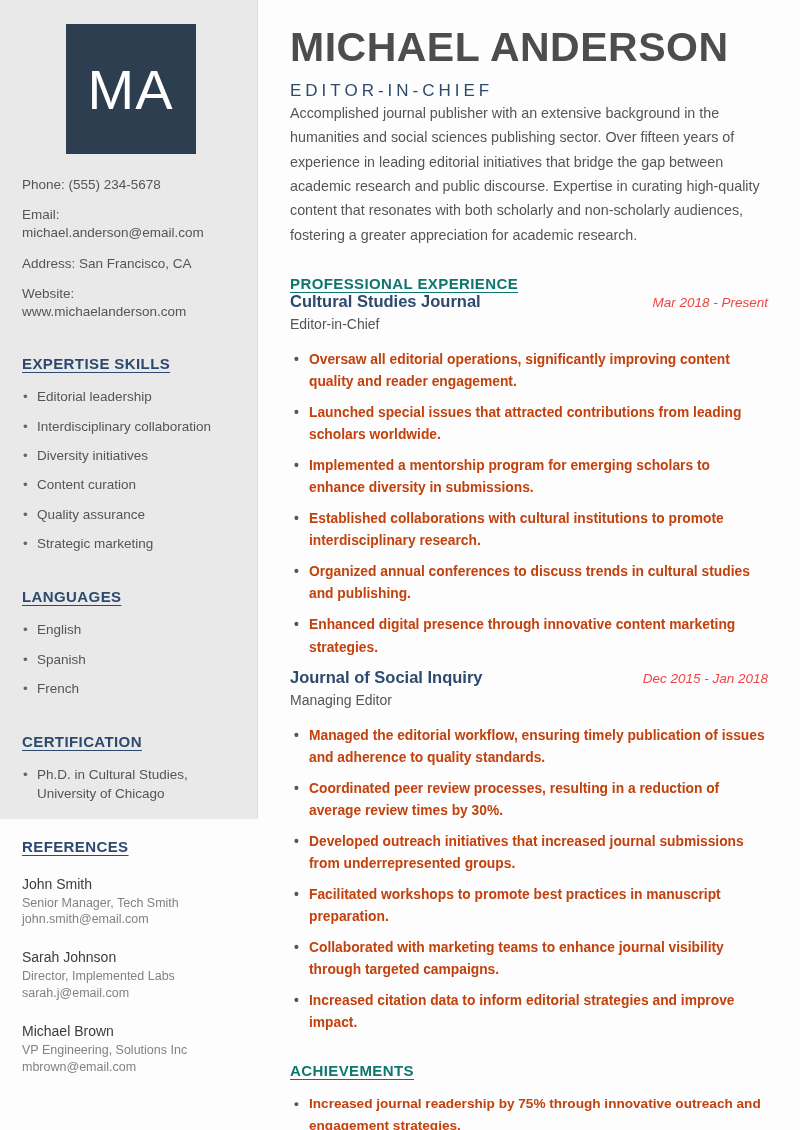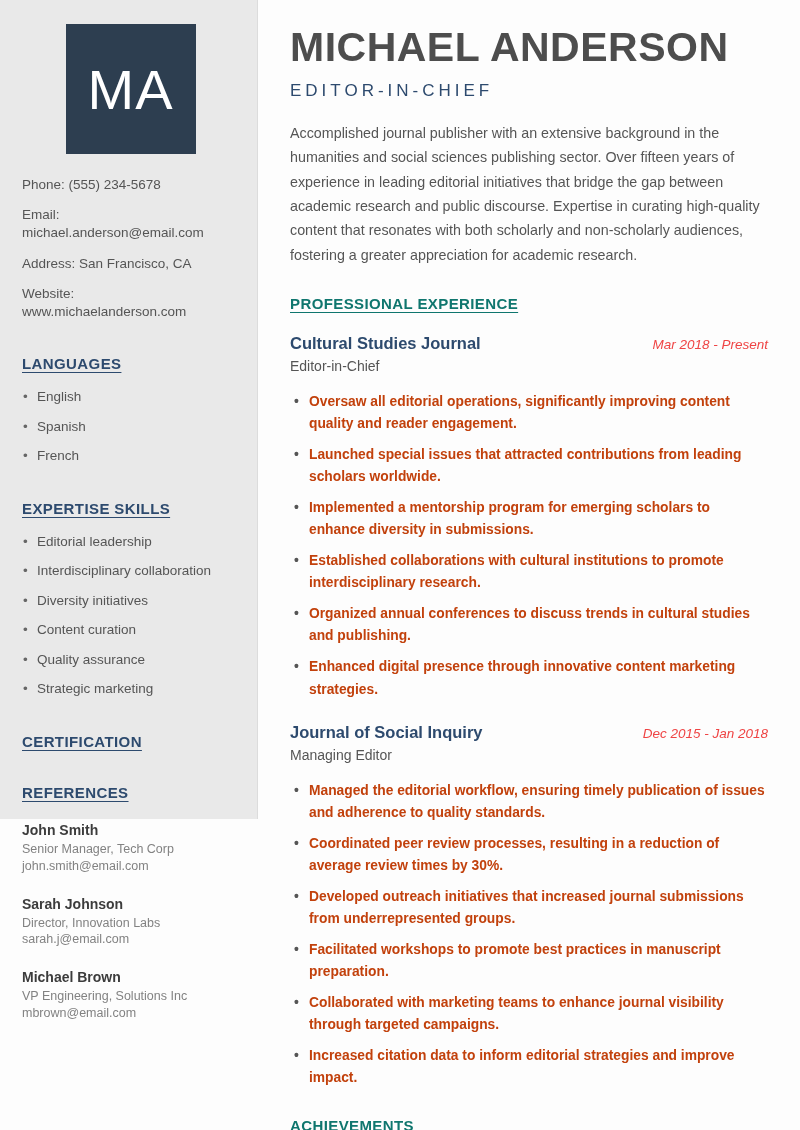--- a/index.html
+++ b/index.html
@@ -58,21 +58,21 @@
   }
   .side-list li::before {
     content: "\2022";
     position: absolute;
     left: 1px; top: 0;
     color: #666;
   }
   .ref-entry { margin-bottom: 15px; }
   .ref-name {
     font-size: 14px;
-    font-weight: bold;
+    font-weight: normal;
     color: #3c3c3c;
     margin-bottom: 3px;
     margin-top: 21px;
   }
   .ref-role, .ref-email {
     font-size: 12.5px;
     color: #828282;
     line-height: 1.35;
   }
 
@@ -92,32 +92,31 @@
   .person-title {
     font-size: 17px;
     color: #2d4a6e;
     letter-spacing: 4px;
     margin-top: 12px;
   }
   .summary {
     font-size: 14.3px;
     color: #555;
     line-height: 1.7;
-    margin-top: 20px;
   }
   .main-heading {
     font-size: 15px;
     font-weight: bold;
     color: #0f766e;
     text-decoration: underline;
     text-underline-offset: 3px;
     letter-spacing: 0.4px;
     margin-top: 28px;
   }
-  .job { margin-top: 22px; }
+  .job { }
   .job-header {
     display: flex;
     justify-content: space-between;
     align-items: baseline;
   }
   .job-company {
     font-size: 16.5px;
     font-weight: bold;
     color: #2d4a6e;
   }
@@ -162,56 +161,59 @@
     </div>
 
     <div class="contact">
       <p>Phone: (555) 234-5678</p>
       <p>Email: michael.anderson@email.com</p>
       <p>Address: San Francisco, CA</p>
       <p>Website: www.michaelanderson.com</p>
     </div>
 
     <section class="side-section">
-      <h2 class="side-heading">LANGUAGES</h2>
-      <ul class="side-list">
-        <li>English</li>
-        <li>Spanish</li>
-        <li>French</li>
-      </ul>
-    </section>
-
-    <section class="side-section">
       <h2 class="side-heading">EXPERTISE SKILLS</h2>
       <ul class="side-list">
         <li>Editorial leadership</li>
         <li>Interdisciplinary collaboration</li>
         <li>Diversity initiatives</li>
         <li>Content curation</li>
         <li>Quality assurance</li>
         <li>Strategic marketing</li>
       </ul>
     </section>
 
     <section class="side-section">
+      <h2 class="side-heading">LANGUAGES</h2>
+      <ul class="side-list">
+        <li>English</li>
+        <li>Spanish</li>
+        <li>French</li>
+      </ul>
+    </section>
+
+    <section class="side-section">
       <h2 class="side-heading">CERTIFICATION</h2>
+      <ul class="side-list">
+        <li>Ph.D. in Cultural Studies, University of Chicago</li>
+      </ul>
     </section>
 
     <section class="side-section">
       <h2 class="side-heading">REFERENCES</h2>
 
       <div class="ref-entry">
         <div class="ref-name">John Smith</div>
-        <div class="ref-role">Senior Manager, Tech Corp</div>
+        <div class="ref-role">Senior Manager, Tech Smith</div>
         <div class="ref-email">john.smith@email.com</div>
       </div>
 
       <div class="ref-entry">
         <div class="ref-name">Sarah Johnson</div>
-        <div class="ref-role">Director, Innovation Labs</div>
+        <div class="ref-role">Director, Implemented Labs</div>
         <div class="ref-email">sarah.j@email.com</div>
       </div>
 
       <div class="ref-entry">
         <div class="ref-name">Michael Brown</div>
         <div class="ref-role">VP Engineering, Solutions Inc</div>
         <div class="ref-email">mbrown@email.com</div>
       </div>
     </section>
   </aside>

